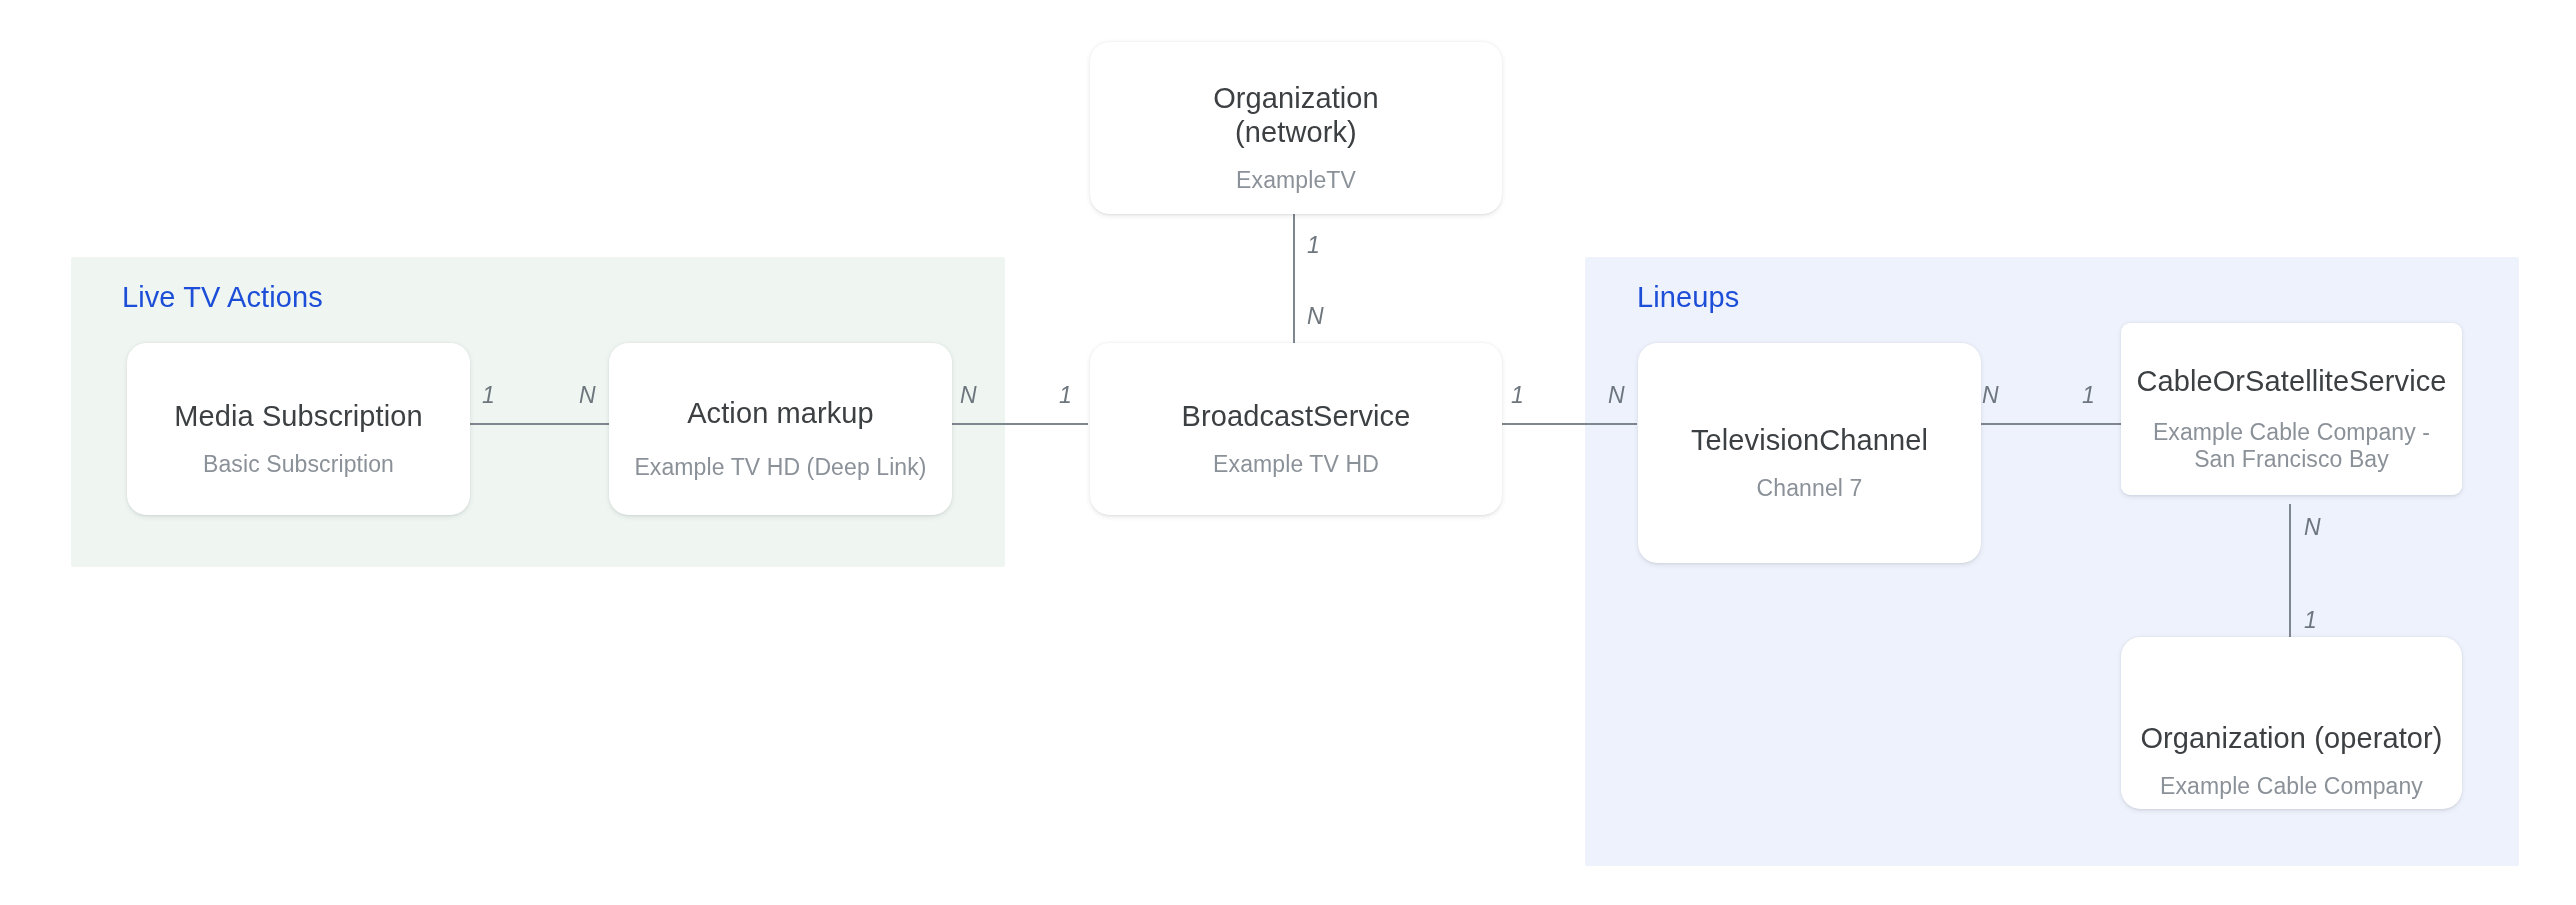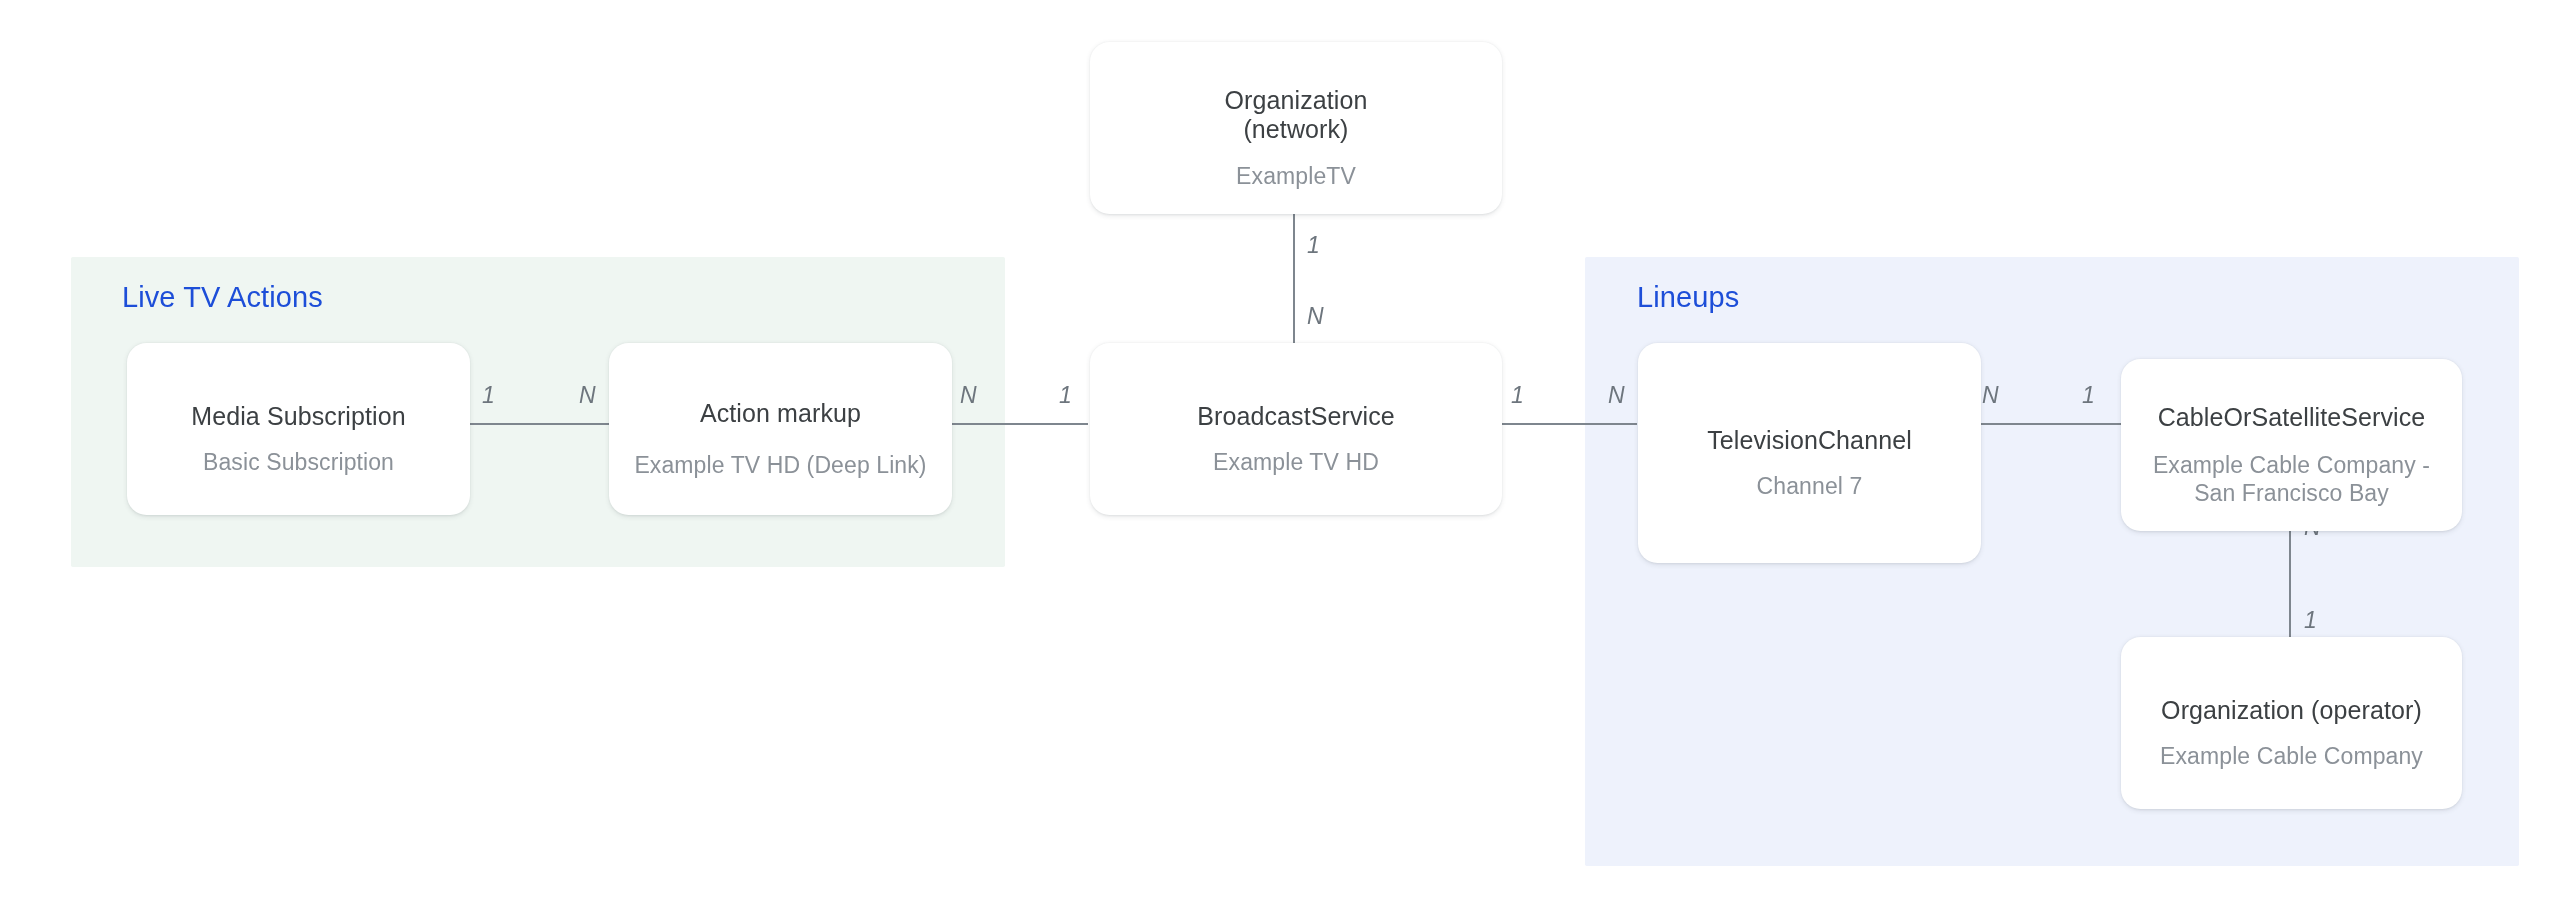--- a/index.html
+++ b/index.html
@@ -58,21 +58,21 @@
     box-shadow: 0 1.8px 5.3px rgba(40,50,60,0.10),
                 0 0.9px 1.8px rgba(40,50,60,0.07);
     display: flex;
     flex-direction: column;
     align-items: center;
     justify-content: center;
     box-sizing: border-box;
     padding: 8.8px 16px;
   }
   .node-title {
-    font-size: 25px;
+    font-size: 29px;
     line-height: 1.18;
     color: #3c4043;
     text-align: center;
     white-space: pre-line;
     letter-spacing: 0.1px;
     margin-top: 20px;
   }
   .node-subtitle {
     font-size: 23px;
     line-height: 1.2;
@@ -139,25 +139,25 @@
   <div class="node" style="left:1090px; top:343px; width:412px; height:172px;">
     <div class="node-title">BroadcastService</div>
     <div class="node-subtitle">Example TV HD</div>
   </div>
 
   <div class="node" style="left:1638px; top:343px; width:343px; height:220px;">
     <div class="node-title">TelevisionChannel</div>
     <div class="node-subtitle">Channel 7</div>
   </div>
 
-  <div class="node" style="left:2121px; top:359px; width:341px; height:172px;">
+  <div class="node" style="left:2121px; top:323px; width:341px; height:172px;border-radius:9px;">
     <div class="node-title">CableOrSatelliteService</div>
     <div class="node-subtitle" style="margin-top:20px;">Example Cable Company -
 San Francisco Bay</div>
   </div>
 
-  <div class="node" style="left:2121px; top:637px; width:341px; height:172px;">
+  <div class="node" style="left:2121px; top:637px; width:341px; height:172px;justify-content:flex-end;">
     <div class="node-title">Organization (operator)</div>
     <div class="node-subtitle">Example Cable Company</div>
   </div>
 
 </div>
 
 
 </body></html>

